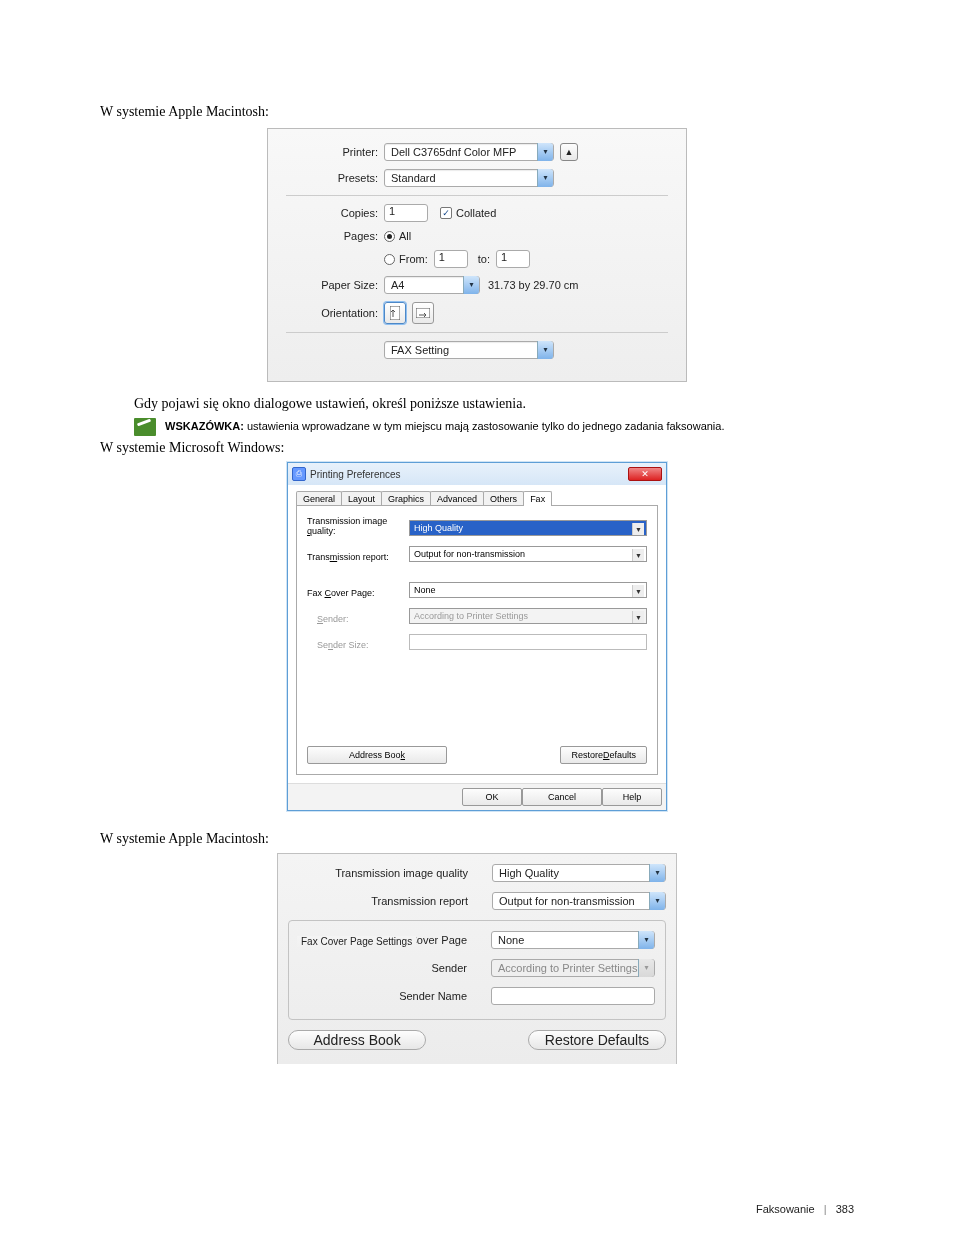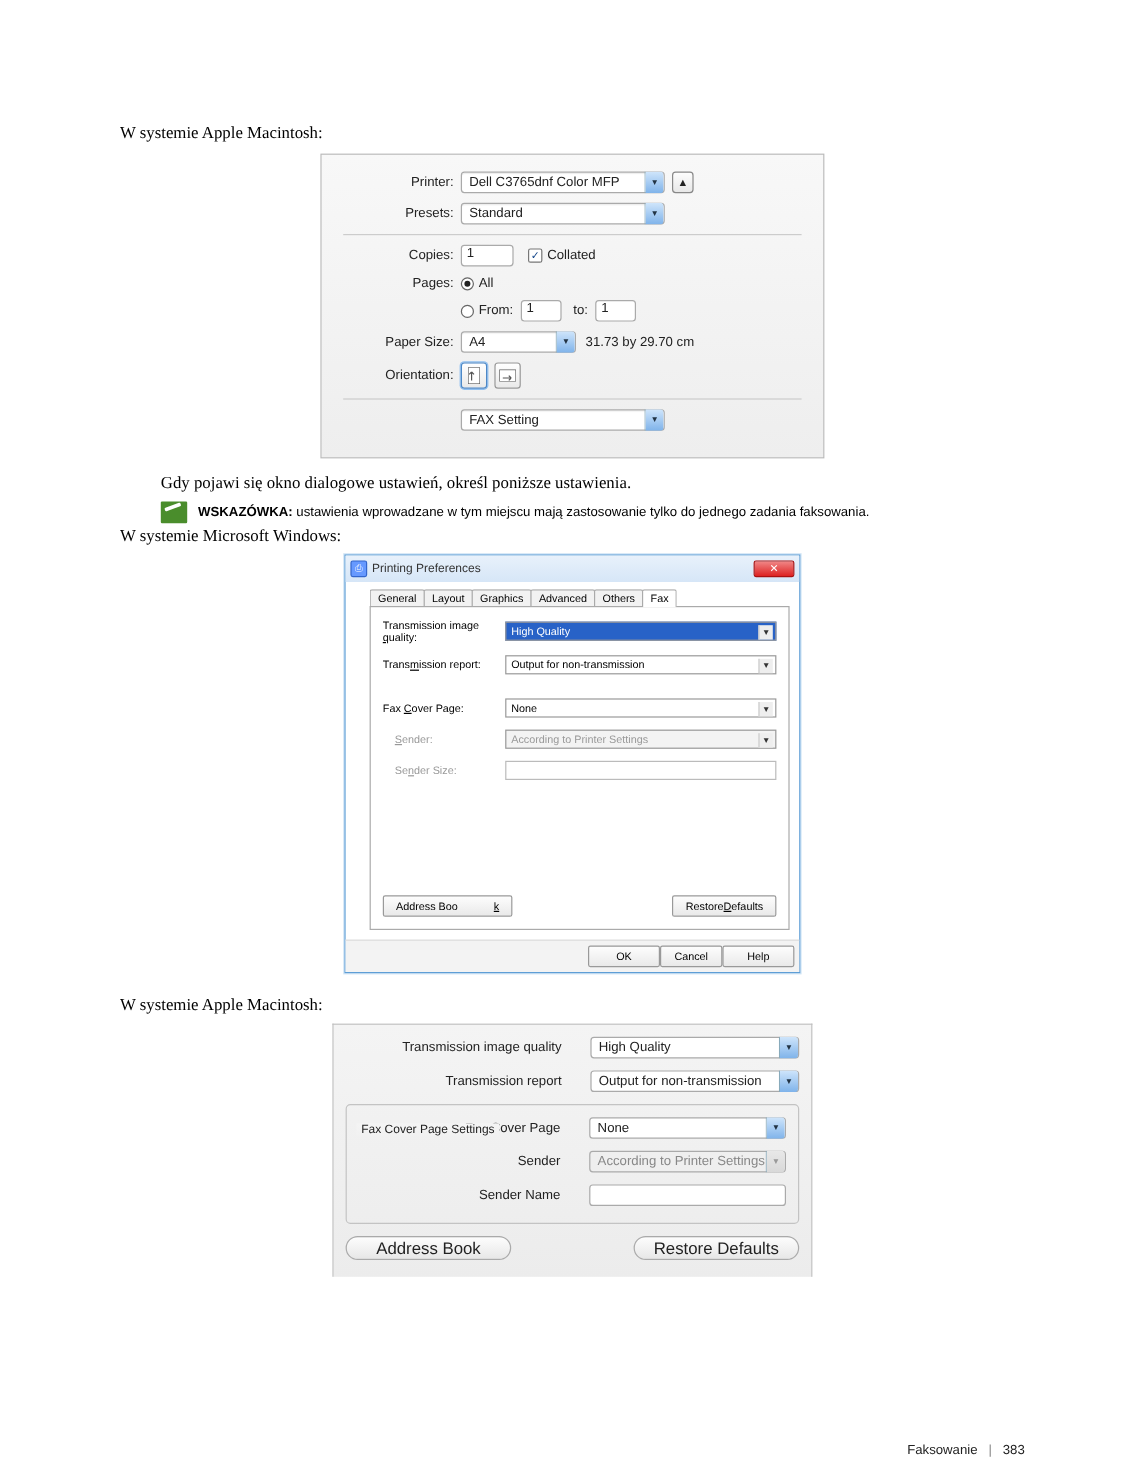--- a/index.html
+++ b/index.html
@@ -85,26 +85,26 @@
     font-family: Tahoma, Arial, sans-serif;
     font-size:10px;
     box-shadow:0 0 0 1px #d0e4f5;
   }
   .win-title{
     height:22px; background:linear-gradient(#e8f1fb,#d6e6f7);
     display:flex; align-items:center; padding:0 4px; font-size:10px; color:#333;
   }
   .win-title .ic{width:14px;height:14px;background:#69f;border:1px solid #36c;margin-right:4px;border-radius:2px;display:flex;align-items:center;justify-content:center;color:#fff;font-size:8px;}
   .win-close{margin-left:auto;width:34px;height:14px;background:linear-gradient(#f08585,#d22);border:1px solid #a11;border-radius:2px;display:flex;align-items:center;justify-content:center;color:#fff;font-size:9px;}
-  .win-body{padding:0 8px 8px 20px;}
+  .win-body{padding:0 8px 8px 8px;}
   .win-tabs{display:flex;gap:0;margin:6px 0 0 0;font-size:9px;}
   .win-tab{border:1px solid #aaa;border-bottom:none;padding:2px 6px;background:#f2f2f2;margin-right:-1px;border-radius:2px 2px 0 0;}
   .win-tab.active{background:#fff;position:relative;z-index:2;}
   .win-panel{border:1px solid #aaa;padding:10px 10px 10px 10px;background:#fff;margin-top:-1px;min-height:270px;position:relative;}
-  .win-row{display:flex;align-items:center;margin-bottom:10px;}
+  .win-row{display:flex;align-items:flex-end;margin-bottom:10px;}
   .win-lbl{width:102px;font-size:9px;}
   .win-lbl .u{text-decoration:underline;}
   .win-dd{flex:1;height:16px;border:1px solid #999;display:flex;align-items:center;padding:0 4px;font-size:9px;position:relative;background:#fff;}
   .win-dd.sel{background:#2862c7;color:#fff;}
   .win-dd .arr{position:absolute;right:2px;top:2px;width:12px;height:12px;display:flex;align-items:center;justify-content:center;font-size:7px;color:#333;background:#eee;border-left:1px solid #ccc;}
   .win-dd.sel .arr{color:#333;}
   .win-txt{flex:1;height:16px;border:1px solid #bbb;background:#fff;}
   .disabled{color:#999;}
   .win-btn{height:18px;border:1px solid #999;background:linear-gradient(#fdfdfd,#e9e9e9);border-radius:2px;padding:0 10px;font-size:9px;display:inline-flex;align-items:center;}
   .win-bottom{display:flex;justify-content:flex-end;gap:0;padding:4px;border-top:1px solid #ddd;background:#f3f3f3;}
@@ -271,35 +271,35 @@
           <span>According to Printer Settings</span>
           <span class="arr">▼</span>
         </div>
       </div>
       <div class="win-row">
         <div class="win-lbl disabled" style="padding-left:10px"><span>Se</span><span class="u">n</span><span>der Size:</span></div>
         <div class="win-txt"></div>
       </div>
 
       <div class="win-addrrow">
-        <span class="win-btn" style="width:108px;justify-content:space-between">
+        <span class="win-btn" style="width:140px;justify-content:center">
             <span>Address Boo</span>
             <span style="text-decoration:underline">k</span>
           </span>
         <span class="win-btn">
             <span>Restore </span>
             <span style="text-decoration:underline">D</span>
             <span>efaults</span>
           </span>
       </div>
     </div>
   </div>
   <div class="win-bottom">
     <span class="win-btn" style="width:60px;justify-content:center">OK</span>
-    <span class="win-btn" style="width:52px;justify-content:center">Cancel</span>
+    <span class="win-btn" style="width:80px;justify-content:center">Cancel</span>
     <span class="win-btn" style="width:60px;justify-content:center">Help</span>
   </div>
 </div>
 
 <p class="narr">W systemie Apple Macintosh:</p>
 
 <div class="macfax">
   <div class="mf-row">
     <div class="mf-lbl">Transmission image quality</div>
     <div class="mac-combo2">

